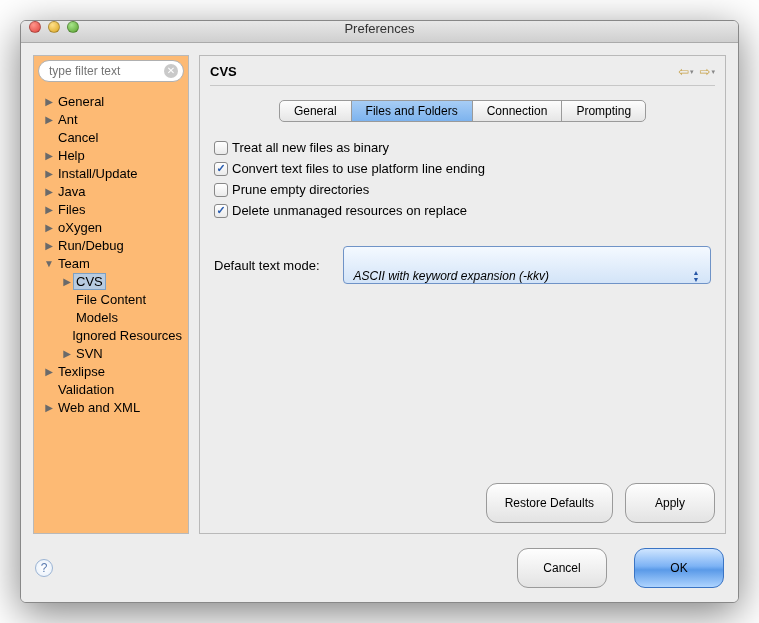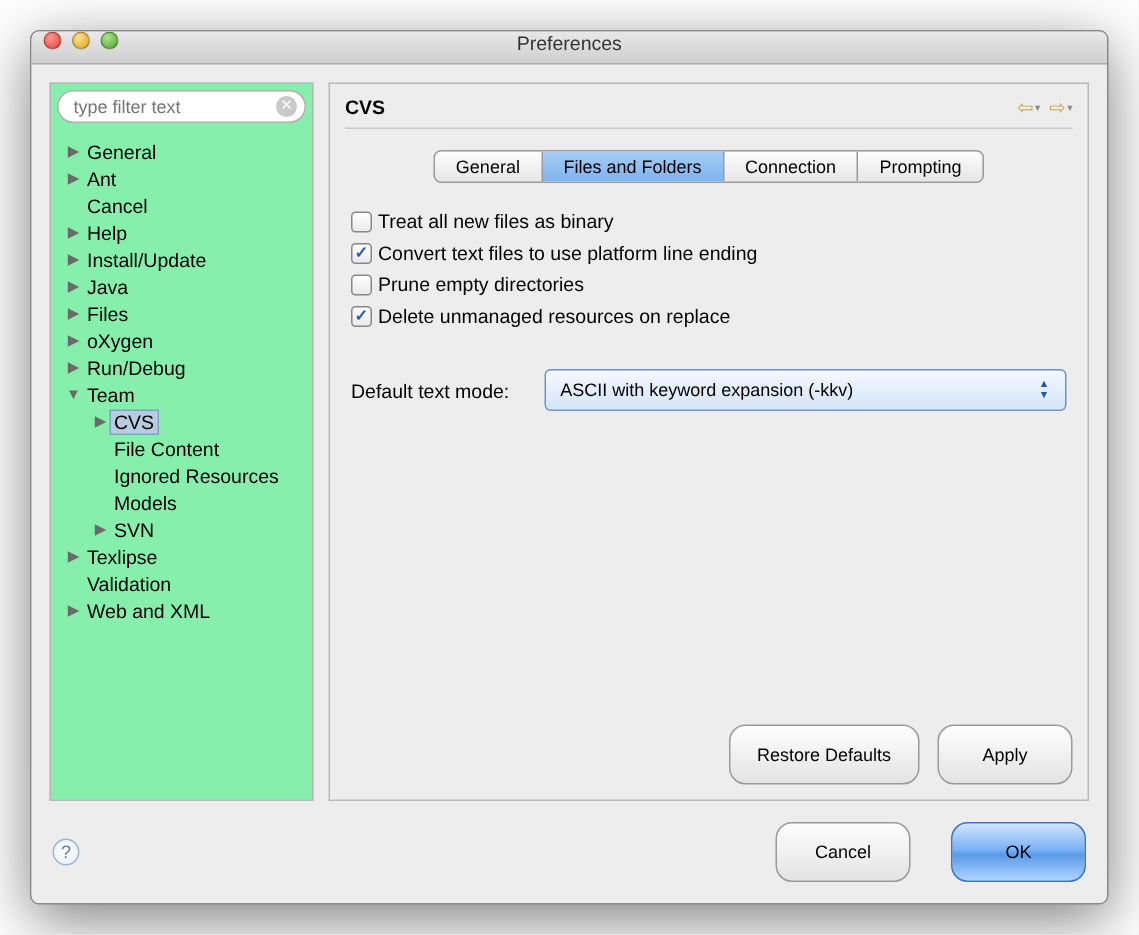--- a/index.html
+++ b/index.html
@@ -30,23 +30,23 @@
   .tl-close { background: radial-gradient(circle at 35% 30%, #ff968b, #e0443e); }
   .tl-min   { background: radial-gradient(circle at 35% 30%, #ffe08a, #daa520); }
   .tl-zoom  { background: radial-gradient(circle at 35% 30%, #a8e68a, #58a12e); }
   .title {
     position: absolute; left: 0; right: 0; text-align: center;
     font-size: 13px; color: #333; pointer-events: none;
   }
   .body { flex: 1; display: flex; flex-direction: column; background: #ededed; }
   .main { flex: 1; display: flex; padding: 12px 12px 6px 12px; gap: 10px; }
   .sidebar {
-    width: 176px;
+    width: 156px;
     border: 1px solid #b9b9b9;
-    background: #86efac;
+    background: #fdba74;
     display: flex; flex-direction: column;
   }
   .search-wrap { padding: 4px; }
   .search {
     width: 100%; height: 22px;
     border: 1px solid #b0b0b0;
     border-radius: 11px;
     padding: 0 22px 0 10px;
     font-size: 12px; color: #888; background: #fff;
     position: relative;
@@ -104,25 +104,25 @@
     width: 14px; height: 14px;
     border: 1px solid #888; border-radius: 3px;
     background: linear-gradient(#fff,#eaeaea);
     display: flex; align-items: center; justify-content: center;
     font-size: 11px; color: #2a5db0; font-weight: bold;
   }
   .chk.checked::after { content: "✓"; }
 
   .mode-row { display: flex; align-items: center; gap: 23px; margin-top: 22px; padding: 0 4px; }
   .select {
-    flex: 1; height: 28px;
+    flex: 1; height: 38px;
     border: 1px solid #6f93c7; border-radius: 4px;
     background: linear-gradient(#f4f9ff,#d3e4f8);
-    display: flex; align-items: center; justify-content: space-between;
-    padding: 0 6px 0 10px; font-size: 12px;
+    display: flex; align-items: flex-end; justify-content: space-between;
+    padding: 0 6px 0 10px; font-size: 12px; font-style: italic;
   }
   .stepper {
     width: 16px; display: flex; flex-direction: column; gap: 1px;
   }
   .stepper div {
     font-size: 7px; line-height: 6px; text-align: center; color: #2656a6;
   }
 
   .content-buttons {
     margin-top: auto; display: flex; justify-content: flex-end; gap: 12px;
@@ -218,25 +218,25 @@
             <div class="tree-row indent2">
               <span class="disclosure">▶</span>
               <span class="tree-label sel">CVS</span>
             </div>
             <div class="tree-row indent2">
               <span class="disclosure"></span>
               <span class="tree-label">File Content</span>
             </div>
             <div class="tree-row indent2">
               <span class="disclosure"></span>
+              <span class="tree-label">Models</span>
+            </div>
+            <div class="tree-row indent2">
+              <span class="disclosure"></span>
               <span class="tree-label">Ignored Resources</span>
-            </div>
-            <div class="tree-row indent2">
-              <span class="disclosure"></span>
-              <span class="tree-label">Models</span>
             </div>
             <div class="tree-row indent2">
               <span class="disclosure">▶</span>
               <span class="tree-label">SVN</span>
             </div>
             <div class="tree-row indent1">
               <span class="disclosure">▶</span>
               <span class="tree-label">Texlipse</span>
             </div>
             <div class="tree-row indent1">

